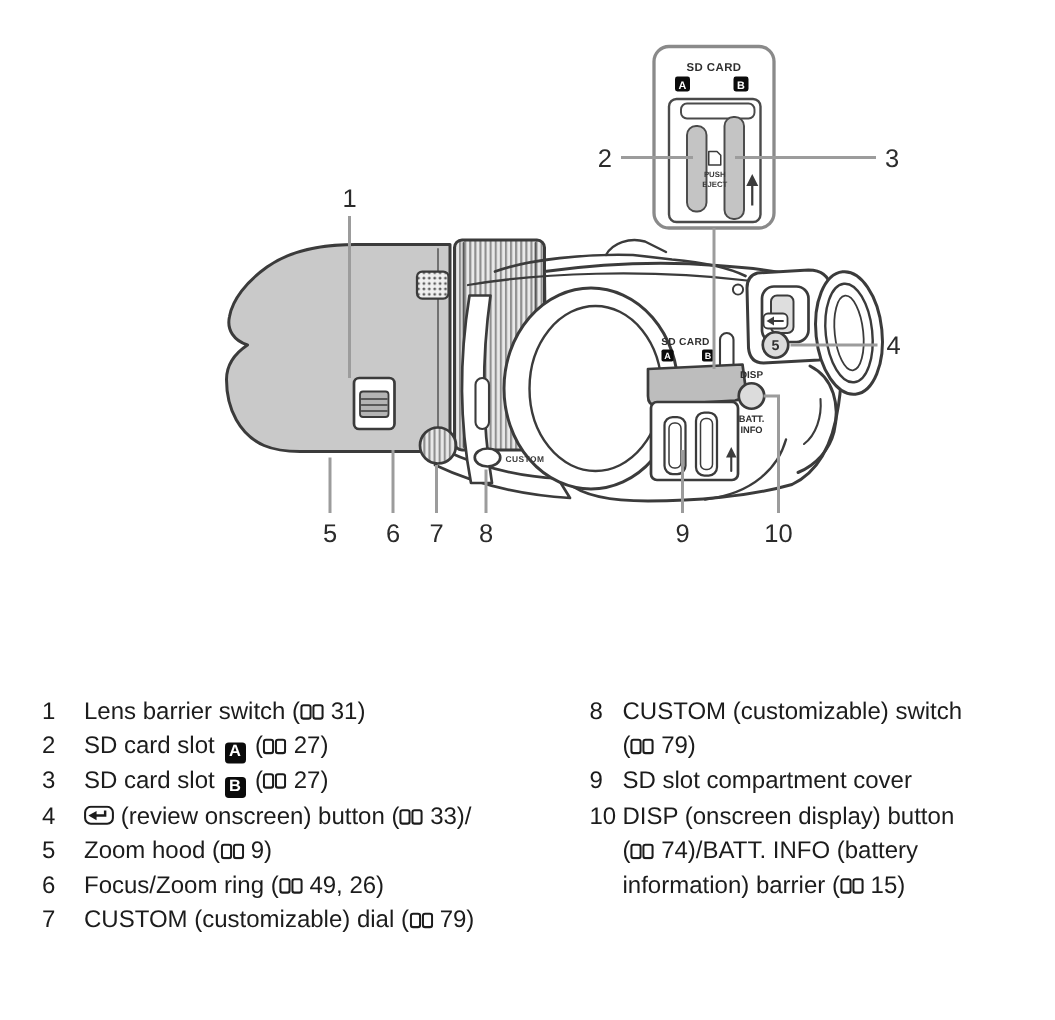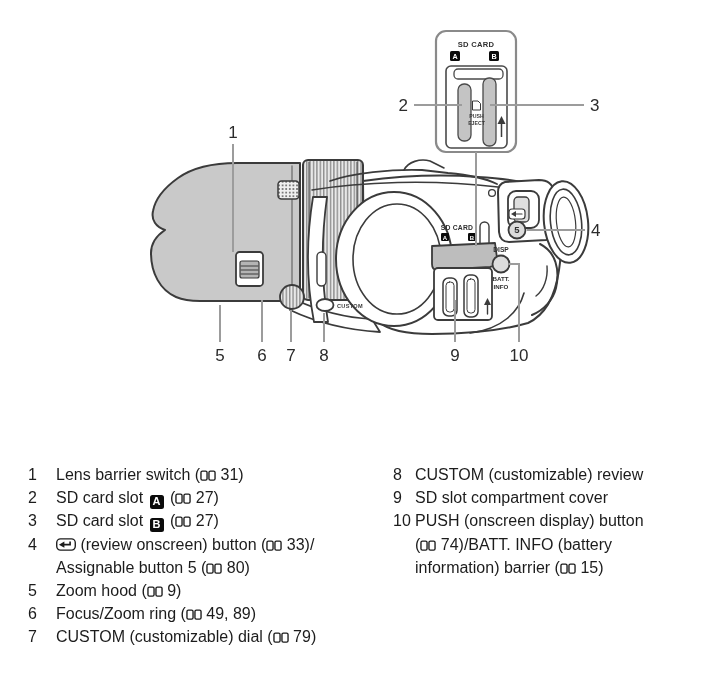--- a/index.html
+++ b/index.html
@@ -239,71 +239,71 @@
           <div class="legend-num">4</div>
           <div class="legend-text">
             <div class="legend-line"><span class="inline-icon"><svg viewBox="0 0 22 14" width="20" height="13">
                   <rect x="0.8" y="0.8" width="20.4" height="12.4" rx="4.2" fill="none" stroke="currentColor" stroke-width="1.5"></rect>
                   <path d="M15.5,3.6 L15.5,7.2 L8.5,7.2" fill="none" stroke="currentColor" stroke-width="1.8"></path>
                   <path d="M9.2,3.8 L9.2,10.6 L3.2,7.2 Z" fill="currentColor"></path>
                 </svg></span><span> (review onscreen) button (</span><span class="inline-icon"><svg viewBox="0 0 20 14" width="16" height="11.5">
                   <rect x="1.2" y="1.2" width="7.6" height="11.2" rx="1.8" fill="none" stroke="currentColor" stroke-width="1.7"></rect>
                   <rect x="11.2" y="1.2" width="7.6" height="11.2" rx="1.8" fill="none" stroke="currentColor" stroke-width="1.7"></rect>
                 </svg></span><span> 33)/</span></div>
-            <div class="legend-line"><span>Assignable button 5 (</span><span class="inline-icon"><svg viewBox="0 0 20 14" width="16" height="11.5">
-                  <rect x="1.2" y="1.2" width="7.6" height="11.2" rx="1.8" fill="none" stroke="currentColor" stroke-width="1.7"></rect>
-                  <rect x="11.2" y="1.2" width="7.6" height="11.2" rx="1.8" fill="none" stroke="currentColor" stroke-width="1.7"></rect>
-                </svg></span><span> 80)</span></div>
           </div>
         </div>
         <div class="legend-item">
           <div class="legend-num">5</div>
           <div class="legend-text">
             <div class="legend-line"><span>Zoom hood (</span><span class="inline-icon"><svg viewBox="0 0 20 14" width="16" height="11.5">
                   <rect x="1.2" y="1.2" width="7.6" height="11.2" rx="1.8" fill="none" stroke="currentColor" stroke-width="1.7"></rect>
                   <rect x="11.2" y="1.2" width="7.6" height="11.2" rx="1.8" fill="none" stroke="currentColor" stroke-width="1.7"></rect>
                 </svg></span><span> 9)</span></div>
           </div>
         </div>
         <div class="legend-item">
           <div class="legend-num">6</div>
           <div class="legend-text">
             <div class="legend-line"><span>Focus/Zoom ring (</span><span class="inline-icon"><svg viewBox="0 0 20 14" width="16" height="11.5">
                   <rect x="1.2" y="1.2" width="7.6" height="11.2" rx="1.8" fill="none" stroke="currentColor" stroke-width="1.7"></rect>
                   <rect x="11.2" y="1.2" width="7.6" height="11.2" rx="1.8" fill="none" stroke="currentColor" stroke-width="1.7"></rect>
-                </svg></span><span> 49, 89)</span></div>
+                </svg></span><span> 49, 26)</span></div>
           </div>
         </div>
         <div class="legend-item">
           <div class="legend-num">7</div>
           <div class="legend-text">
             <div class="legend-line"><span>CUSTOM (customizable) dial (</span><span class="inline-icon"><svg viewBox="0 0 20 14" width="16" height="11.5">
                   <rect x="1.2" y="1.2" width="7.6" height="11.2" rx="1.8" fill="none" stroke="currentColor" stroke-width="1.7"></rect>
                   <rect x="11.2" y="1.2" width="7.6" height="11.2" rx="1.8" fill="none" stroke="currentColor" stroke-width="1.7"></rect>
                 </svg></span><span> 79)</span></div>
           </div>
         </div>
       </div>
     <div class="legend-col legend-col-right" id="legend-right">
         <div class="legend-item">
           <div class="legend-num">8</div>
           <div class="legend-text">
-            <div class="legend-line"><span>CUSTOM (customizable) review</span></div>
+            <div class="legend-line"><span>CUSTOM (customizable) switch</span></div>
+            <div class="legend-line"><span>(</span><span class="inline-icon"><svg viewBox="0 0 20 14" width="16" height="11.5">
+                  <rect x="1.2" y="1.2" width="7.6" height="11.2" rx="1.8" fill="none" stroke="currentColor" stroke-width="1.7"></rect>
+                  <rect x="11.2" y="1.2" width="7.6" height="11.2" rx="1.8" fill="none" stroke="currentColor" stroke-width="1.7"></rect>
+                </svg></span><span> 79)</span></div>
           </div>
         </div>
         <div class="legend-item">
           <div class="legend-num">9</div>
           <div class="legend-text">
             <div class="legend-line"><span>SD slot compartment cover</span></div>
           </div>
         </div>
         <div class="legend-item">
           <div class="legend-num">10</div>
           <div class="legend-text">
-            <div class="legend-line"><span>PUSH (onscreen display) button</span></div>
+            <div class="legend-line"><span>DISP (onscreen display) button</span></div>
             <div class="legend-line"><span>(</span><span class="inline-icon"><svg viewBox="0 0 20 14" width="16" height="11.5">
                   <rect x="1.2" y="1.2" width="7.6" height="11.2" rx="1.8" fill="none" stroke="currentColor" stroke-width="1.7"></rect>
                   <rect x="11.2" y="1.2" width="7.6" height="11.2" rx="1.8" fill="none" stroke="currentColor" stroke-width="1.7"></rect>
                 </svg></span><span> 74)/BATT. INFO (battery</span></div>
             <div class="legend-line"><span>information) barrier (</span><span class="inline-icon"><svg viewBox="0 0 20 14" width="16" height="11.5">
                   <rect x="1.2" y="1.2" width="7.6" height="11.2" rx="1.8" fill="none" stroke="currentColor" stroke-width="1.7"></rect>
                   <rect x="11.2" y="1.2" width="7.6" height="11.2" rx="1.8" fill="none" stroke="currentColor" stroke-width="1.7"></rect>
                 </svg></span><span> 15)</span></div>
           </div>
         </div>

